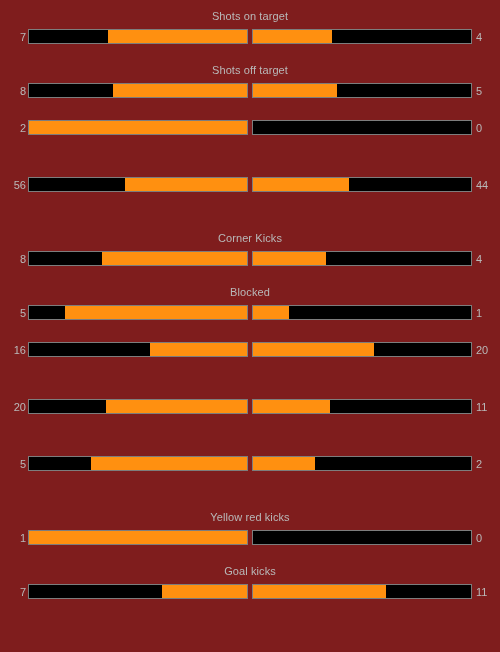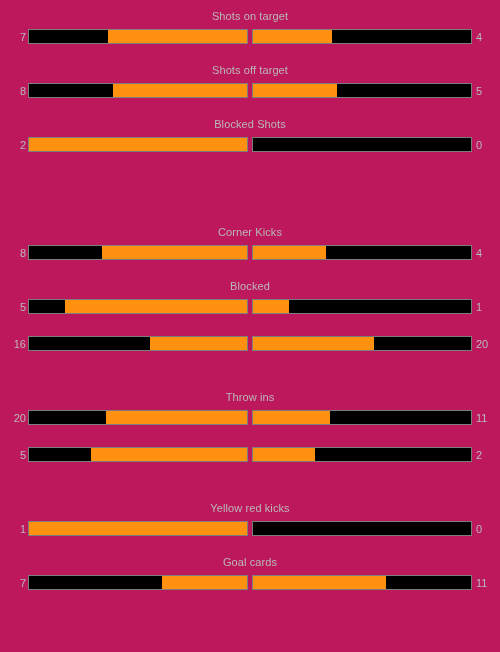--- a/index.html
+++ b/index.html
@@ -13,21 +13,21 @@
     height: 652px;
     overflow: hidden;
     font-family: "Liberation Sans", sans-serif;
     color: #b8b8b8;
     -webkit-font-smoothing: antialiased;
   }
 
   #stats-panel {
     width: 500px;
     height: 652px;
-    background: #be185d;
+    background: #7f1d1d;
     box-sizing: border-box;
     padding-top: 8px;
   }
 
   .stat-row {
     width: 500px;
     height: 54px;
     box-sizing: border-box;
     position: relative;
   }
@@ -116,33 +116,42 @@
         <div class="track track-left">
           <div class="fill" style="width: 61.5%; background: rgb(255, 144, 16);"></div>
         </div>
         <div class="track track-right">
           <div class="fill" style="width: 38.5%; background: rgb(255, 144, 16);"></div>
         </div>
         <span class="value-label value-right">5</span>
       </div>
     </div>
     <div class="stat-row">
-      <span class="stat-title">Blocked Shots</span>
       <div class="stat-bars">
         <span class="value-label value-left">2</span>
         <div class="track track-left">
           <div class="fill" style="width: 100%; background: rgb(255, 144, 16);"></div>
         </div>
         <div class="track track-right">
           <div class="fill" style="width: 0%; background: rgb(255, 144, 16);"></div>
         </div>
         <span class="value-label value-right">0</span>
       </div>
     </div>
     <div class="stat-row">
+      <div class="stat-bars">
+        <span class="value-label value-left">56</span>
+        <div class="track track-left">
+          <div class="fill" style="width: 56%; background: rgb(255, 144, 16);"></div>
+        </div>
+        <div class="track track-right">
+          <div class="fill" style="width: 44%; background: rgb(255, 144, 16);"></div>
+        </div>
+        <span class="value-label value-right">44</span>
+      </div>
     </div>
     <div class="stat-row">
       <span class="stat-title">Corner Kicks</span>
       <div class="stat-bars">
         <span class="value-label value-left">8</span>
         <div class="track track-left">
           <div class="fill" style="width: 66.7%; background: rgb(255, 144, 16);"></div>
         </div>
         <div class="track track-right">
           <div class="fill" style="width: 33.3%; background: rgb(255, 144, 16);"></div>
@@ -169,21 +178,20 @@
         <div class="track track-left">
           <div class="fill" style="width: 44.4%; background: rgb(255, 144, 16);"></div>
         </div>
         <div class="track track-right">
           <div class="fill" style="width: 55.6%; background: rgb(255, 144, 16);"></div>
         </div>
         <span class="value-label value-right">20</span>
       </div>
     </div>
     <div class="stat-row">
-      <span class="stat-title">Throw ins</span>
       <div class="stat-bars">
         <span class="value-label value-left">20</span>
         <div class="track track-left">
           <div class="fill" style="width: 64.5%; background: rgb(255, 144, 16);"></div>
         </div>
         <div class="track track-right">
           <div class="fill" style="width: 35.5%; background: rgb(255, 144, 16);"></div>
         </div>
         <span class="value-label value-right">11</span>
       </div>
@@ -207,21 +215,21 @@
         <div class="track track-left">
           <div class="fill" style="width: 100%; background: rgb(255, 144, 16);"></div>
         </div>
         <div class="track track-right">
           <div class="fill" style="width: 0%; background: rgb(255, 144, 16);"></div>
         </div>
         <span class="value-label value-right">0</span>
       </div>
     </div>
     <div class="stat-row">
-      <span class="stat-title">Goal cards</span>
+      <span class="stat-title">Goal kicks</span>
       <div class="stat-bars">
         <span class="value-label value-left">7</span>
         <div class="track track-left">
           <div class="fill" style="width: 38.9%; background: rgb(255, 144, 16);"></div>
         </div>
         <div class="track track-right">
           <div class="fill" style="width: 61.1%; background: rgb(255, 144, 16);"></div>
         </div>
         <span class="value-label value-right">11</span>
       </div>

